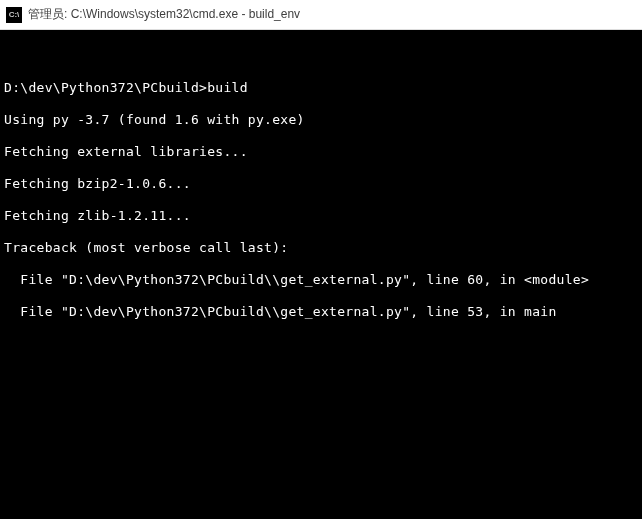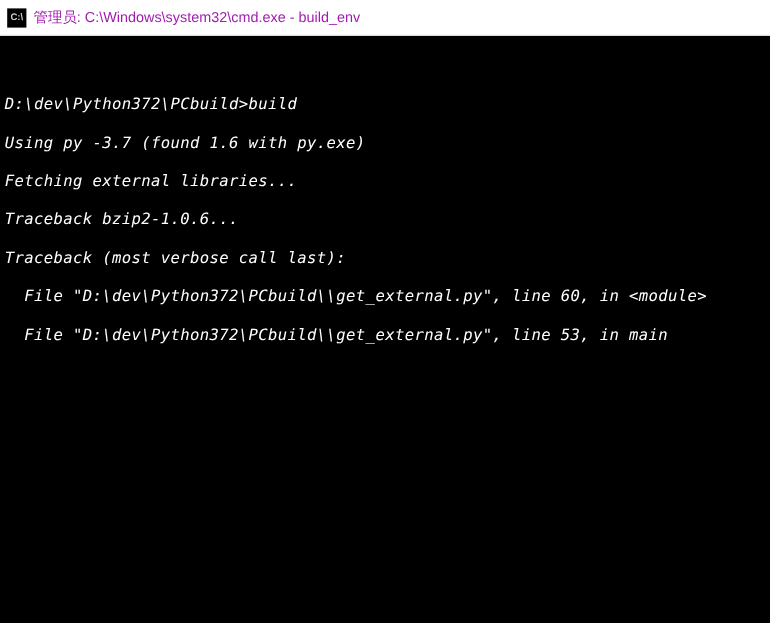--- a/index.html
+++ b/index.html
@@ -32,55 +32,55 @@
       margin-right: 6px;
       background: #000;
       display: inline-flex;
       align-items: center;
       justify-content: center;
       color: #ccc;
       font-size: 8px;
       font-weight: bold;
     }
     .titlebar-text {
-      color: #a21caf;
+      color: #404040;
     }
     .terminal {
       background: #000;
       color: #fff;
       padding: 18px 4px 4px 4px;
       font-family: "NSimSun", "SimSun", "Consolas", monospace;
       font-size: 13px;
       line-height: 16px;
       white-space: pre;
       height: calc(519px - 30px);
       overflow: hidden;
       letter-spacing: 0.3px;
-      font-style: italic;
     }
     .line {
       white-space: pre;
     }
   </style>
 </head>
 <body>
 
 <div class="titlebar">
   <span class="titlebar-icon">
     <span>C:\</span>
   </span>
   <span class="titlebar-text">管理员: C:\Windows\system32\cmd.exe - build_env</span>
 </div>
 
 <div class="terminal">
 <div class="line"></div>
 <div class="line">D:\dev\Python372\PCbuild&gt;build</div>
 <div class="line">Using py -3.7 (found 1.6 with py.exe)</div>
 <div class="line">Fetching external libraries...</div>
-<div class="line">Traceback bzip2-1.0.6...</div>
+<div class="line">Fetching bzip2-1.0.6...</div>
+<div class="line">Fetching zlib-1.2.11...</div>
 <div class="line">Traceback (most verbose call last):</div>
 <div class="line">  File "D:\dev\Python372\PCbuild\\get_external.py", line 60, in &lt;module&gt;</div>
 <div class="line">  File "D:\dev\Python372\PCbuild\\get_external.py", line 53, in main</div>
 
 
 
 
 
 
 

